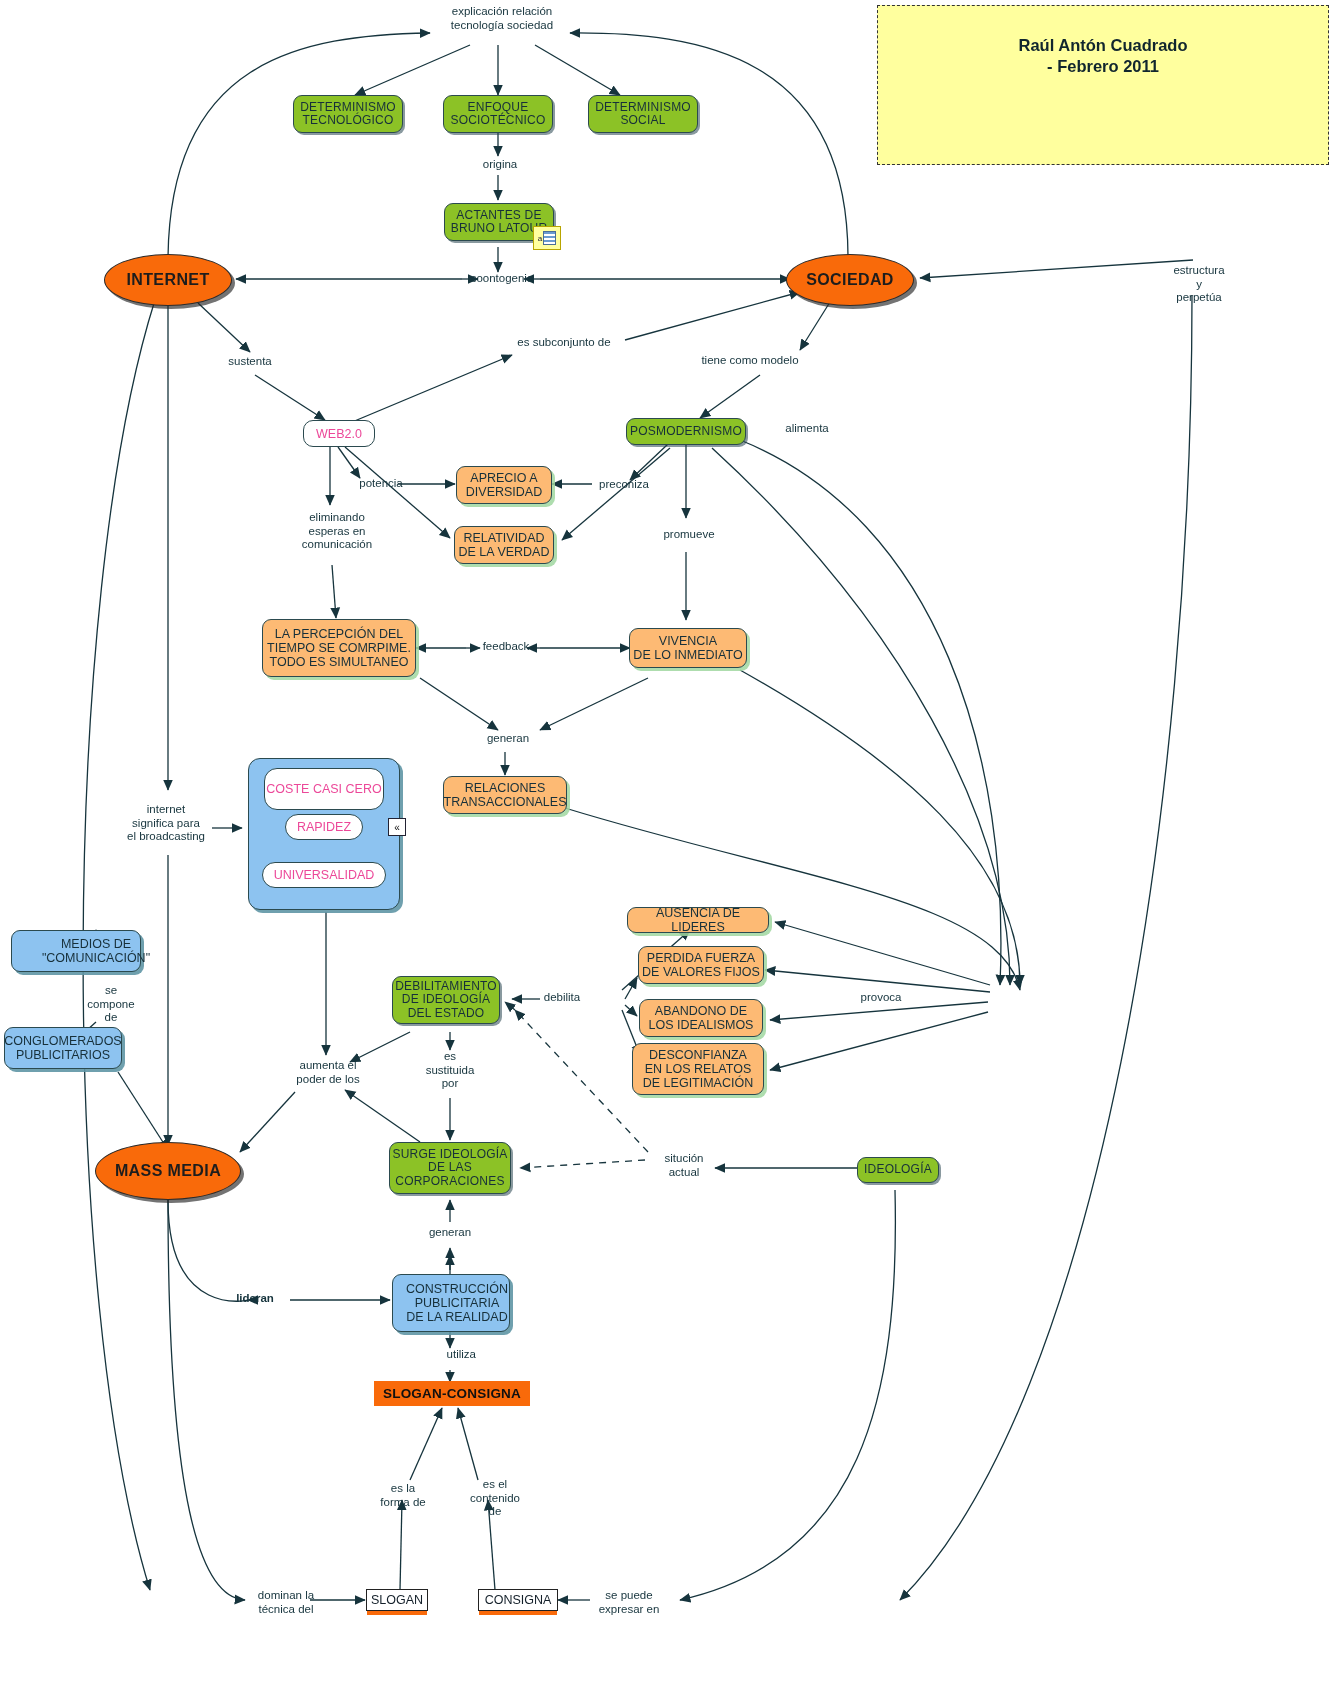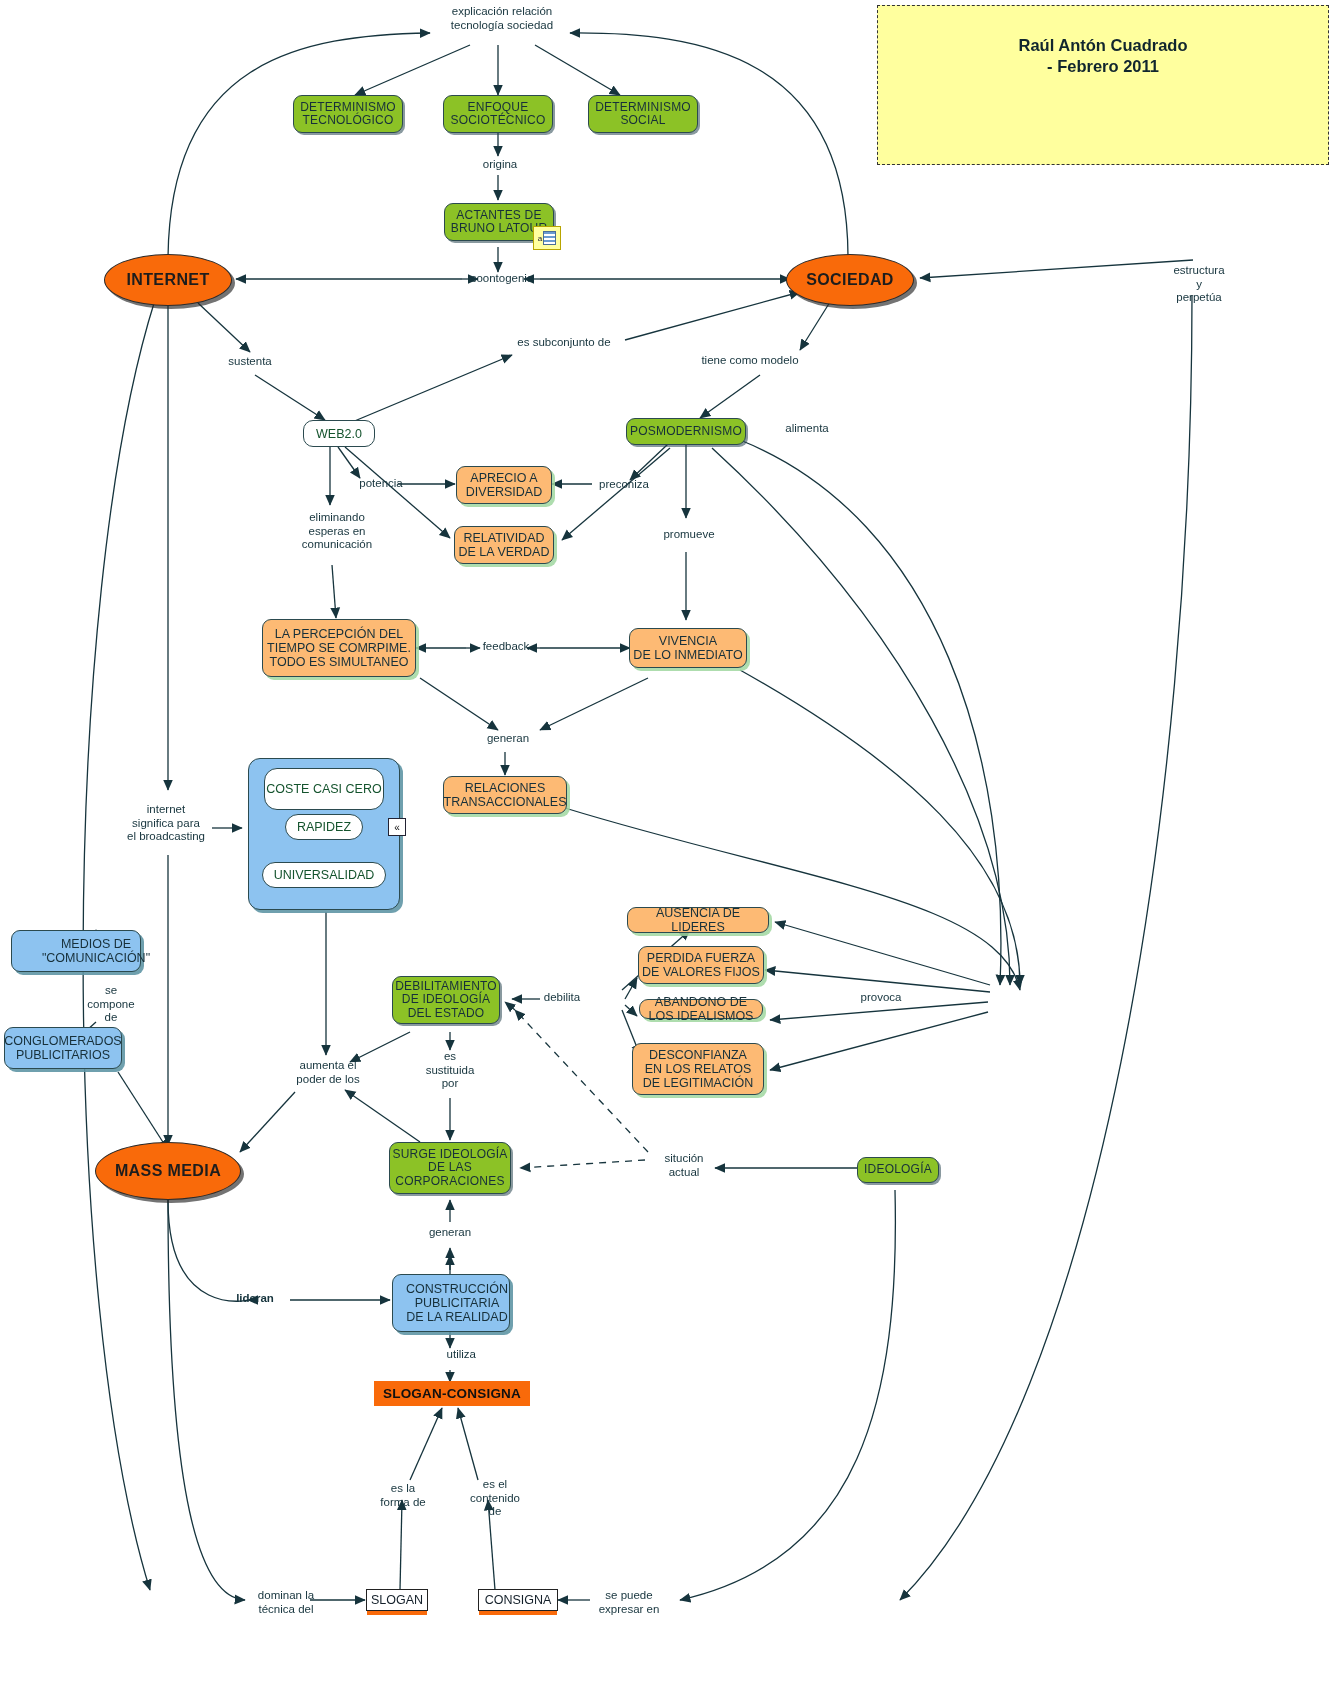--- a/index.html
+++ b/index.html
@@ -17,21 +17,21 @@
   
   .n-lgreen{background:#fdba74;border:1.6px solid #2b4a4f;border-radius:9px;
             color:#17303a;font-size:12.5px;
             box-shadow:3px 3px 0 rgba(160,215,160,.85);}
   
   .n-blue{background:#8dc3f0;border:1.6px solid #2b4a4f;border-radius:9px;
           color:#17303a;font-size:12.5px;
           box-shadow:3px 3px 0 rgba(95,150,165,.9);}
   
   .n-white{background:#ffffff;border:1.6px solid #2b4a4f;border-radius:10px;
-           color:#14532d;font-size:12.5px;}
+           color:#ec4899;font-size:12.5px;}
   
   .n-ellipse{background:#f96a0a;border:1.6px solid #2b2b2b;border-radius:50%;
              color:#1d1d1d;font-weight:bold;font-size:16px;letter-spacing:.4px;
              box-shadow:3px 3px 0 rgba(40,40,40,.65);}
   
   .n-orange{background:#f96a0a;border:none;color:#101010;font-weight:bold;
             font-size:13.5px;letter-spacing:.2px;}
   
   .n-smallwhite{background:#ffffff;border:1.4px solid #222;color:#14202a;
                 font-size:12.5px;box-shadow:0 5px 0 -1px #f96a0a;}
@@ -256,21 +256,21 @@
 "COMUNICACIÓN"</div>
 
   <div class="node n-blue" style="left: 4px; top: 1027px; width: 118px; height: 42px; white-space: pre-line;">CONGLOMERADOS
 PUBLICITARIOS</div>
 
   <div class="node n-lgreen" style="left: 627px; top: 907px; width: 142px; height: 26px; white-space: pre-line;">AUSENCIA DE LIDERES</div>
 
   <div class="node n-lgreen" style="left: 638px; top: 946px; width: 126px; height: 38px; white-space: pre-line;">PERDIDA FUERZA
 DE VALORES FIJOS</div>
 
-  <div class="node n-lgreen" style="left: 639px; top: 999px; width: 124px; height: 20px; white-space: pre-line;">ABANDONO DE
+  <div class="node n-lgreen" style="left: 639px; top: 999px; width: 124px; height: 38px; white-space: pre-line;">ABANDONO DE
 LOS IDEALISMOS</div>
 
   <div class="node n-lgreen" style="left: 632px; top: 1043px; width: 132px; height: 52px; white-space: pre-line;">DESCONFIANZA
 EN LOS RELATOS
 DE LEGITIMACIÓN</div>
 
   <div class="node n-olive" style="left: 392px; top: 976px; width: 108px; height: 48px; white-space: pre-line;">DEBILITAMIENTO
 DE IDEOLOGÍA
 DEL ESTADO</div>
 

